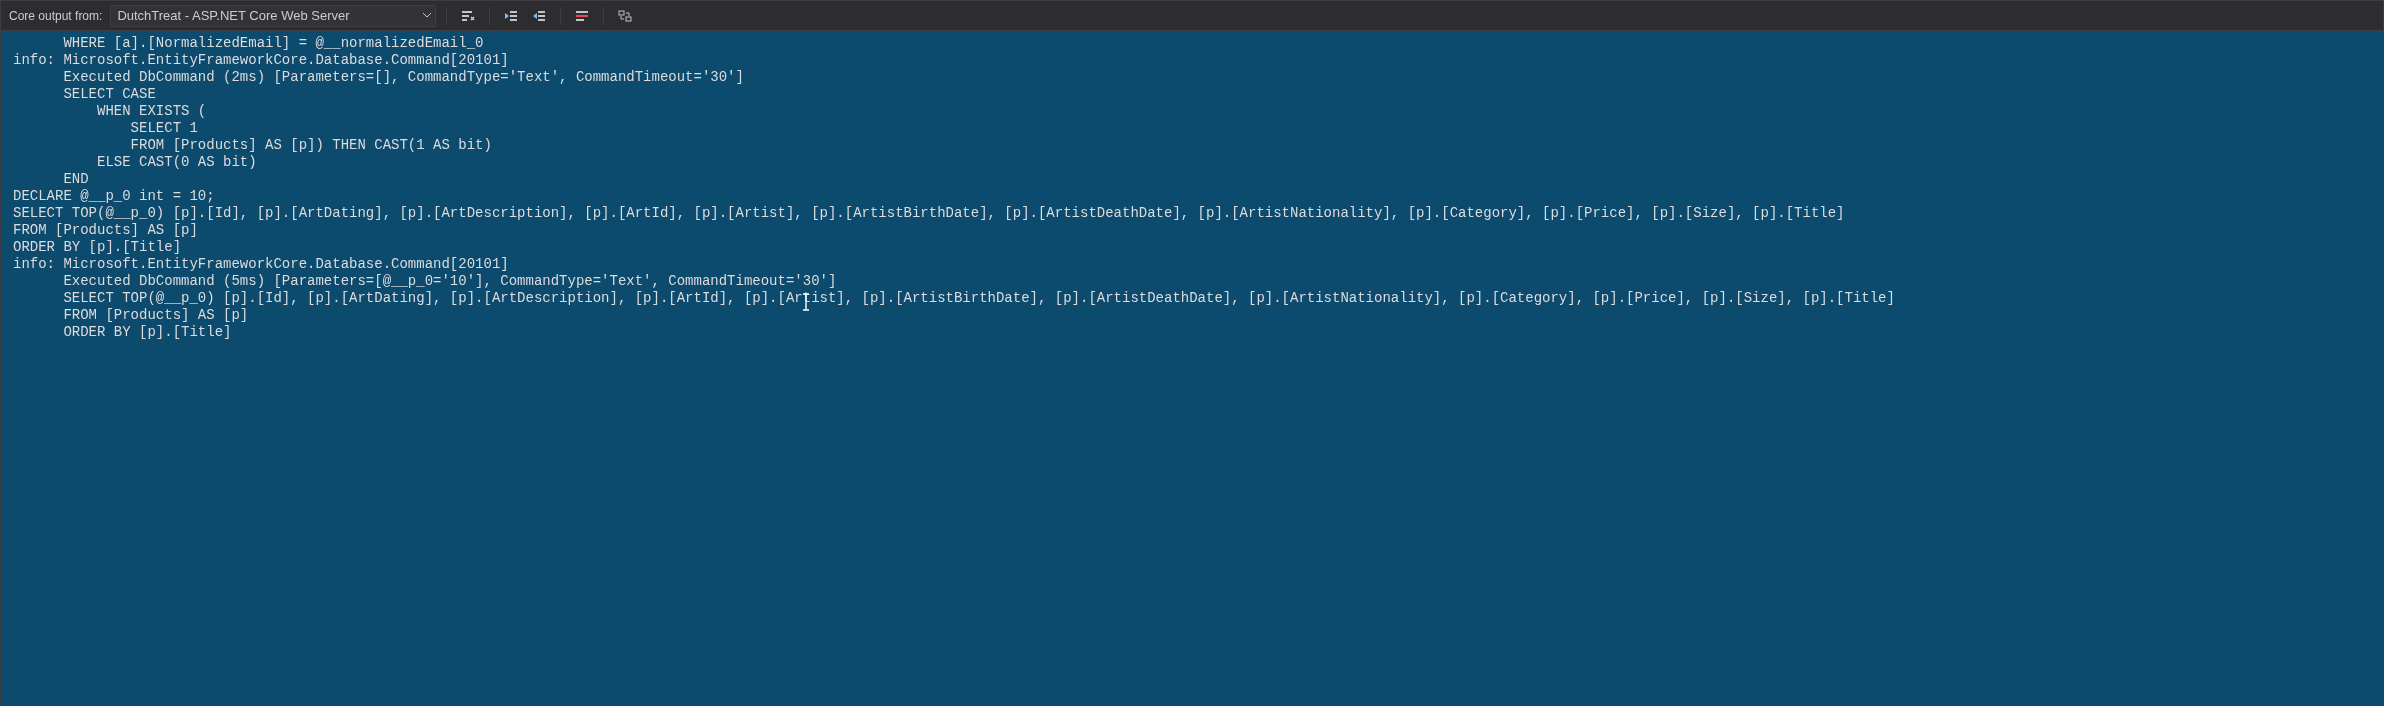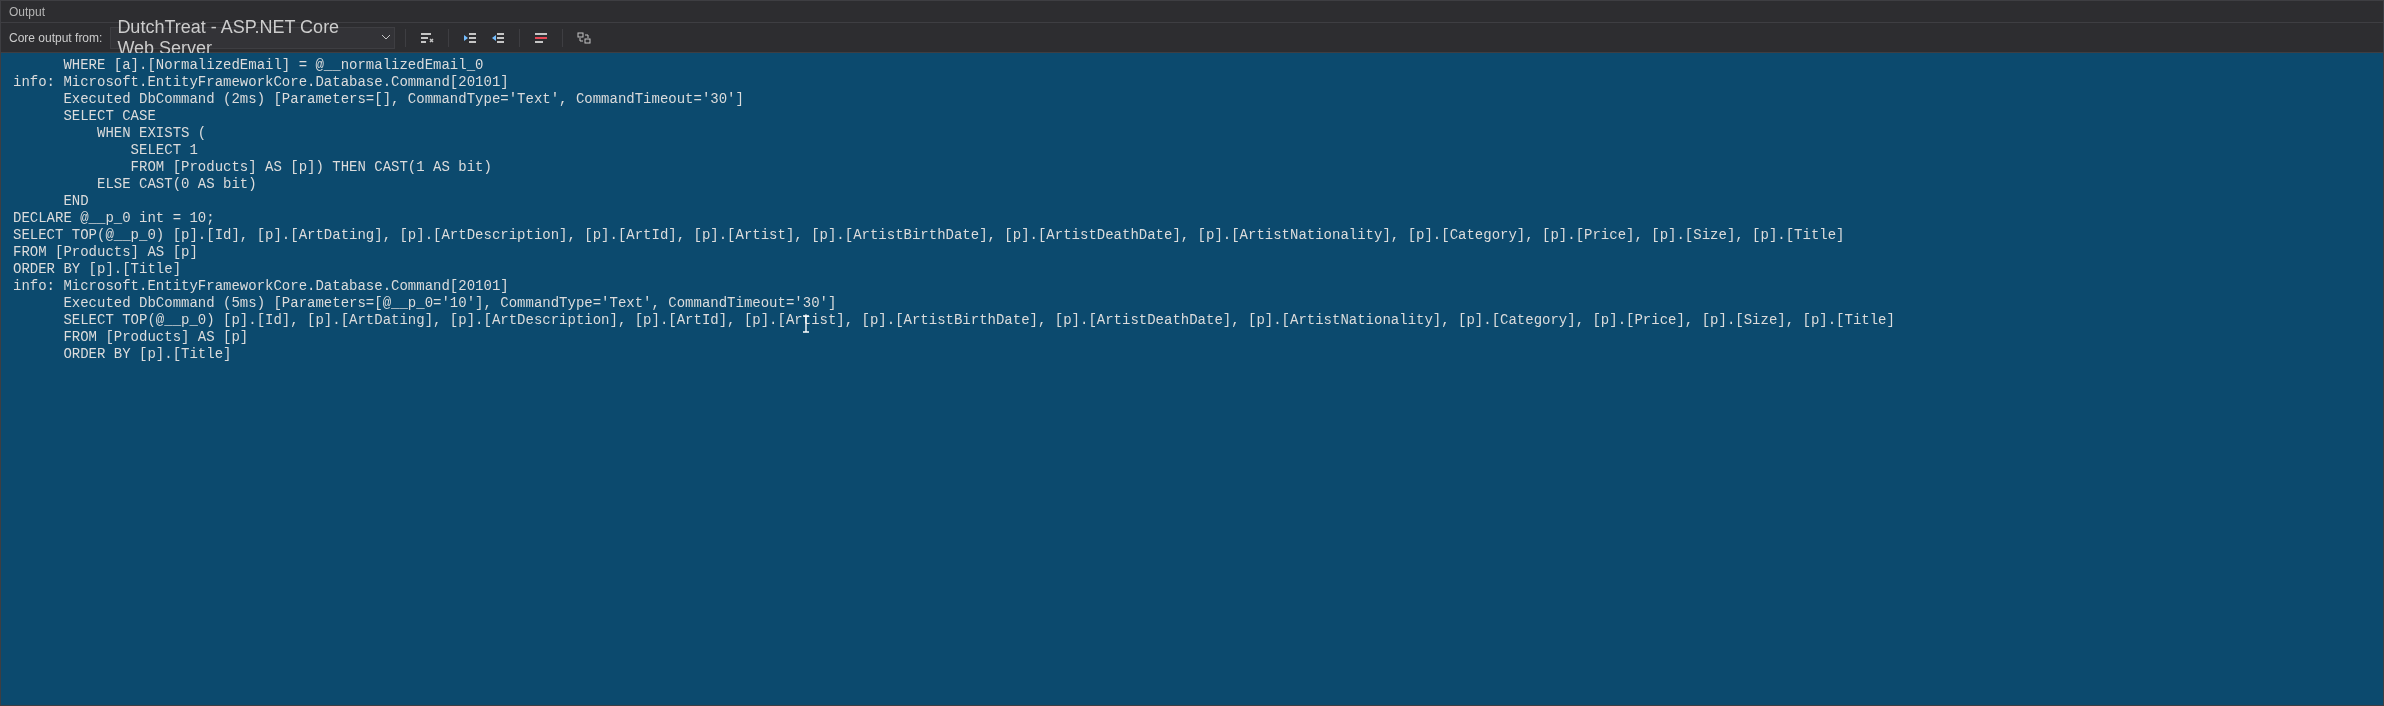--- a/index.html
+++ b/index.html
@@ -38,29 +38,29 @@
     padding: 0 8px;
     gap: 6px;
   }
   .toolbar-label {
     color: #cccccc;
     font-size: 12px;
     margin-right: 2px;
   }
   .dropdown {
     position: relative;
-    width: 285px;
+    width: 326px;
     height: 22px;
     background: #333337;
     border: 1px solid #3e3e42;
     display: flex;
     align-items: center;
     padding: 0 18px 0 6px;
     color: #cccccc;
-    font-size: 18px;
+    font-size: 13px;
     cursor: default;
   }
   .dropdown .chev {
     position: absolute;
     right: 4px;
     top: 50%;
     transform: translateY(-50%);
     width: 8px;
     height: 8px;
     display: flex;
@@ -95,23 +95,20 @@
     color: #dcdcdc;
     white-space: pre;
   }
   svg { display: block; }
 </style>
 </head>
 <body>
 
 <div class="panel">
 
-  <div class="title-bar">
-    <span>Output</span>
-  </div>
 
   <div class="toolbar">
     <span class="toolbar-label">Core output from:</span>
 
     <div class="dropdown">
       <span>DutchTreat - ASP.NET Core Web Server</span>
       <span class="chev">
         <svg width="8" height="5" viewBox="0 0 8 5">
             <path d="M0 0 L4 4 L8 0" stroke="#c5c5c5" stroke-width="1" fill="none"></path>
           </svg>

